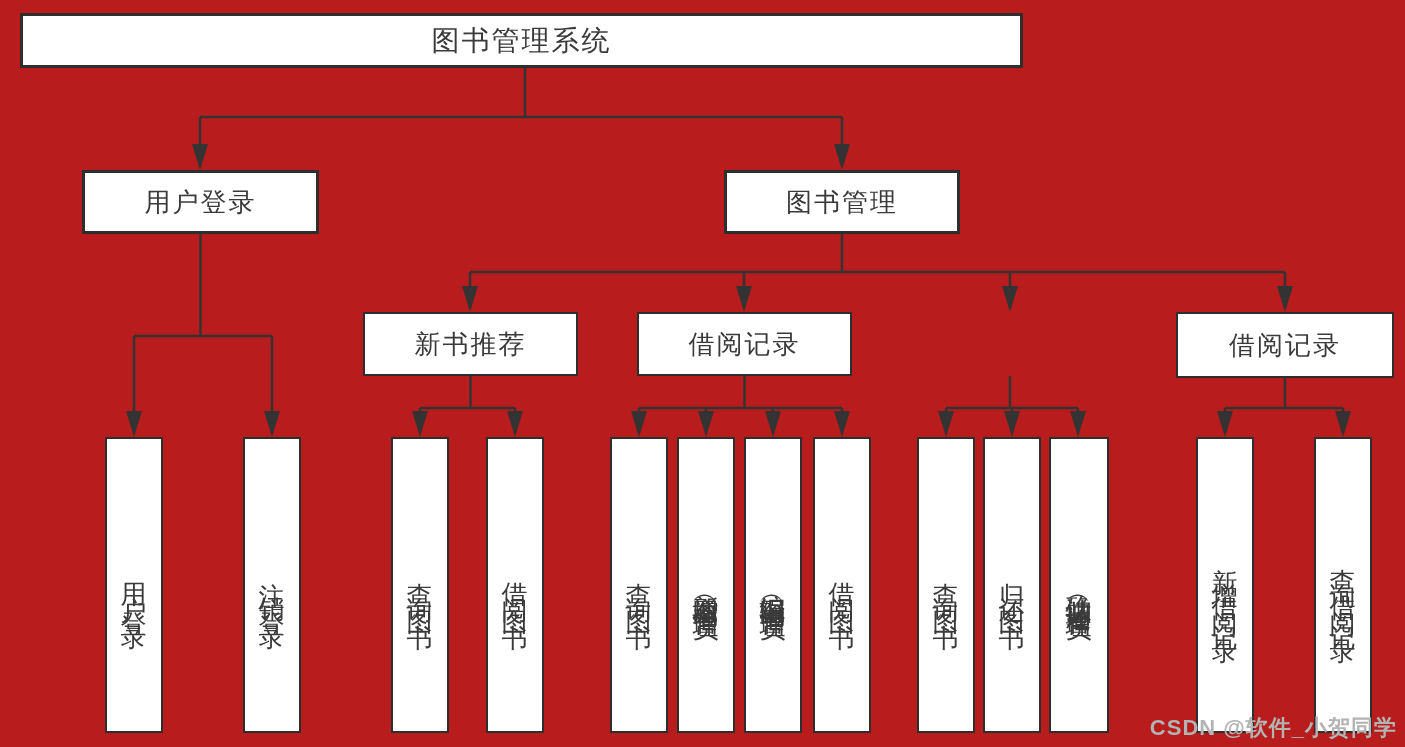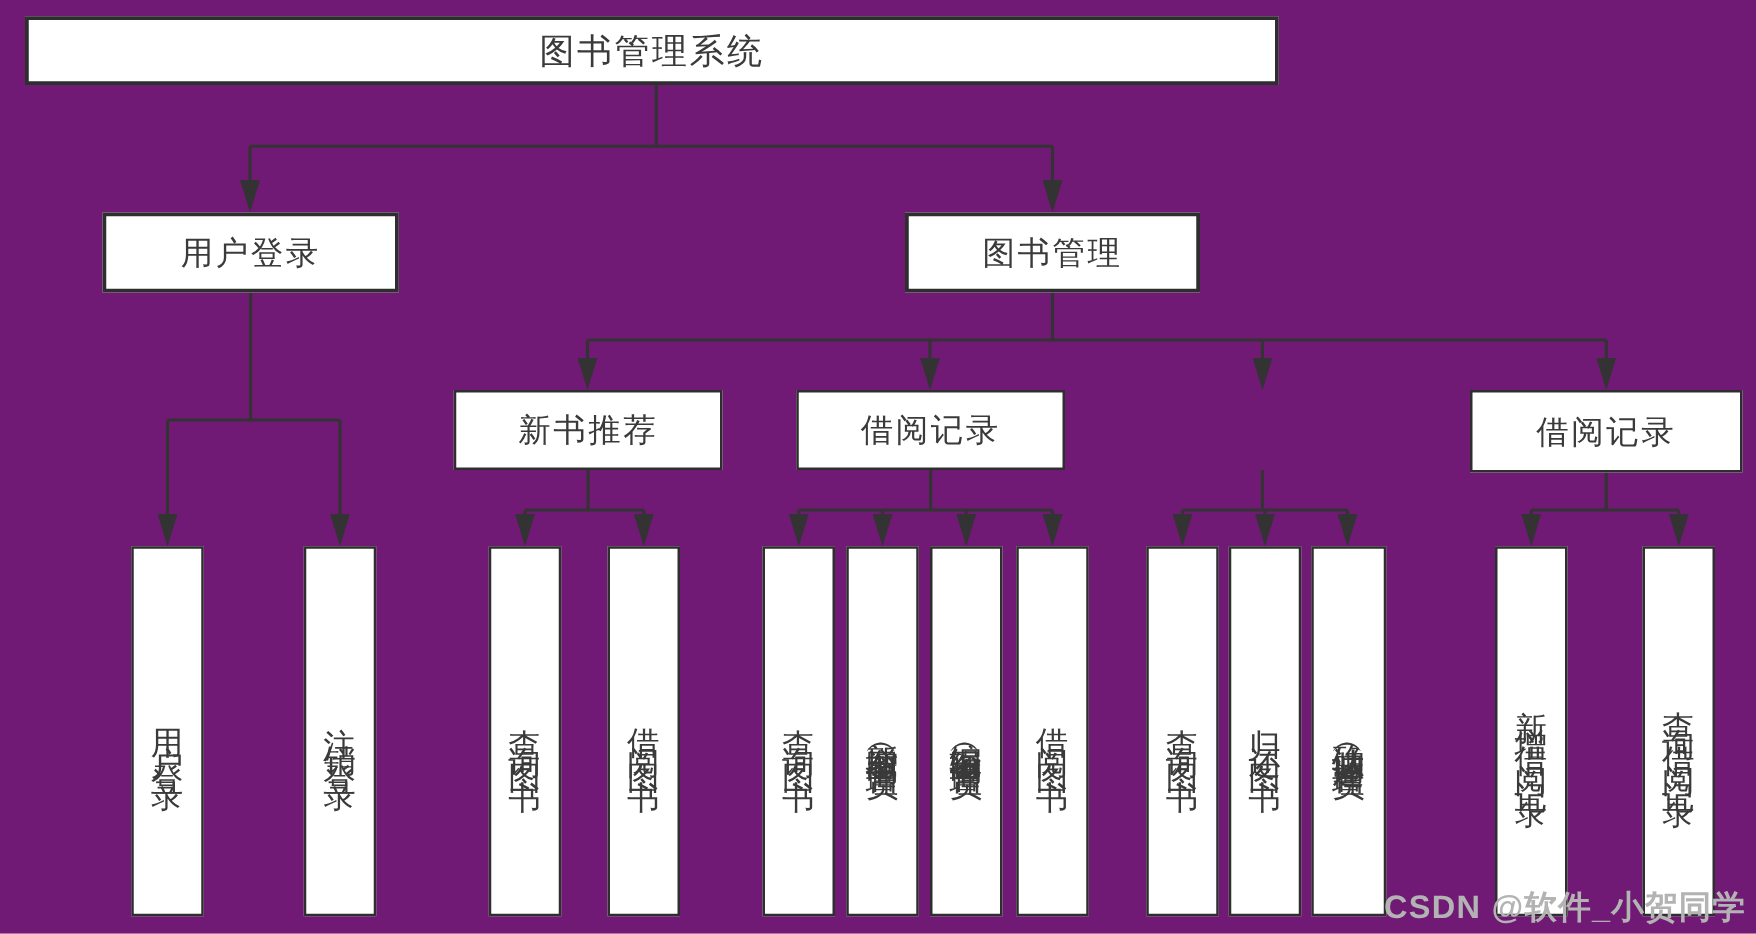--- a/index.html
+++ b/index.html
@@ -1,20 +1,20 @@
 <!DOCTYPE html>
 <html><head>
 <meta charset="utf-8">
 <style>
   html, body { margin: 0; padding: 0; background: #ffffff; }
   #canvas {
     position: relative;
     width: 1405px;
     height: 747px;
-    background: #701a75;
+    background: #b91c1c;
     font-family: "Liberation Sans", "DejaVu Sans", sans-serif;
     overflow: hidden;
   }
   #connector-svg { position: absolute; left: 0; top: 0; z-index: 0; }
   .node {
     position: absolute;
     background: #ffffff;
     border: 3px solid #2e2e2e;
     box-sizing: border-box;
     display: flex;
@@ -55,21 +55,21 @@
   #l-borrow2      { left: 813px; }
   #l-query3       { left: 917px; }
   #l-return       { left: 983px; }
   #l-confirm      { left: 1049px; width: 60px; }
   #l-add-record   { left: 1196px; }
   #l-query-record { left: 1314px; }
   #watermark {
     position: absolute;
     right: 8px;
     bottom: 4px;
-    font-size: 26px;
+    font-size: 22px;
     font-weight: 600;
     color: #b3b3b3;
     letter-spacing: 1px;
     z-index: 2;
     white-space: nowrap;
     margin-top: 21px;
   }
 </style>
 </head>
 <body>

